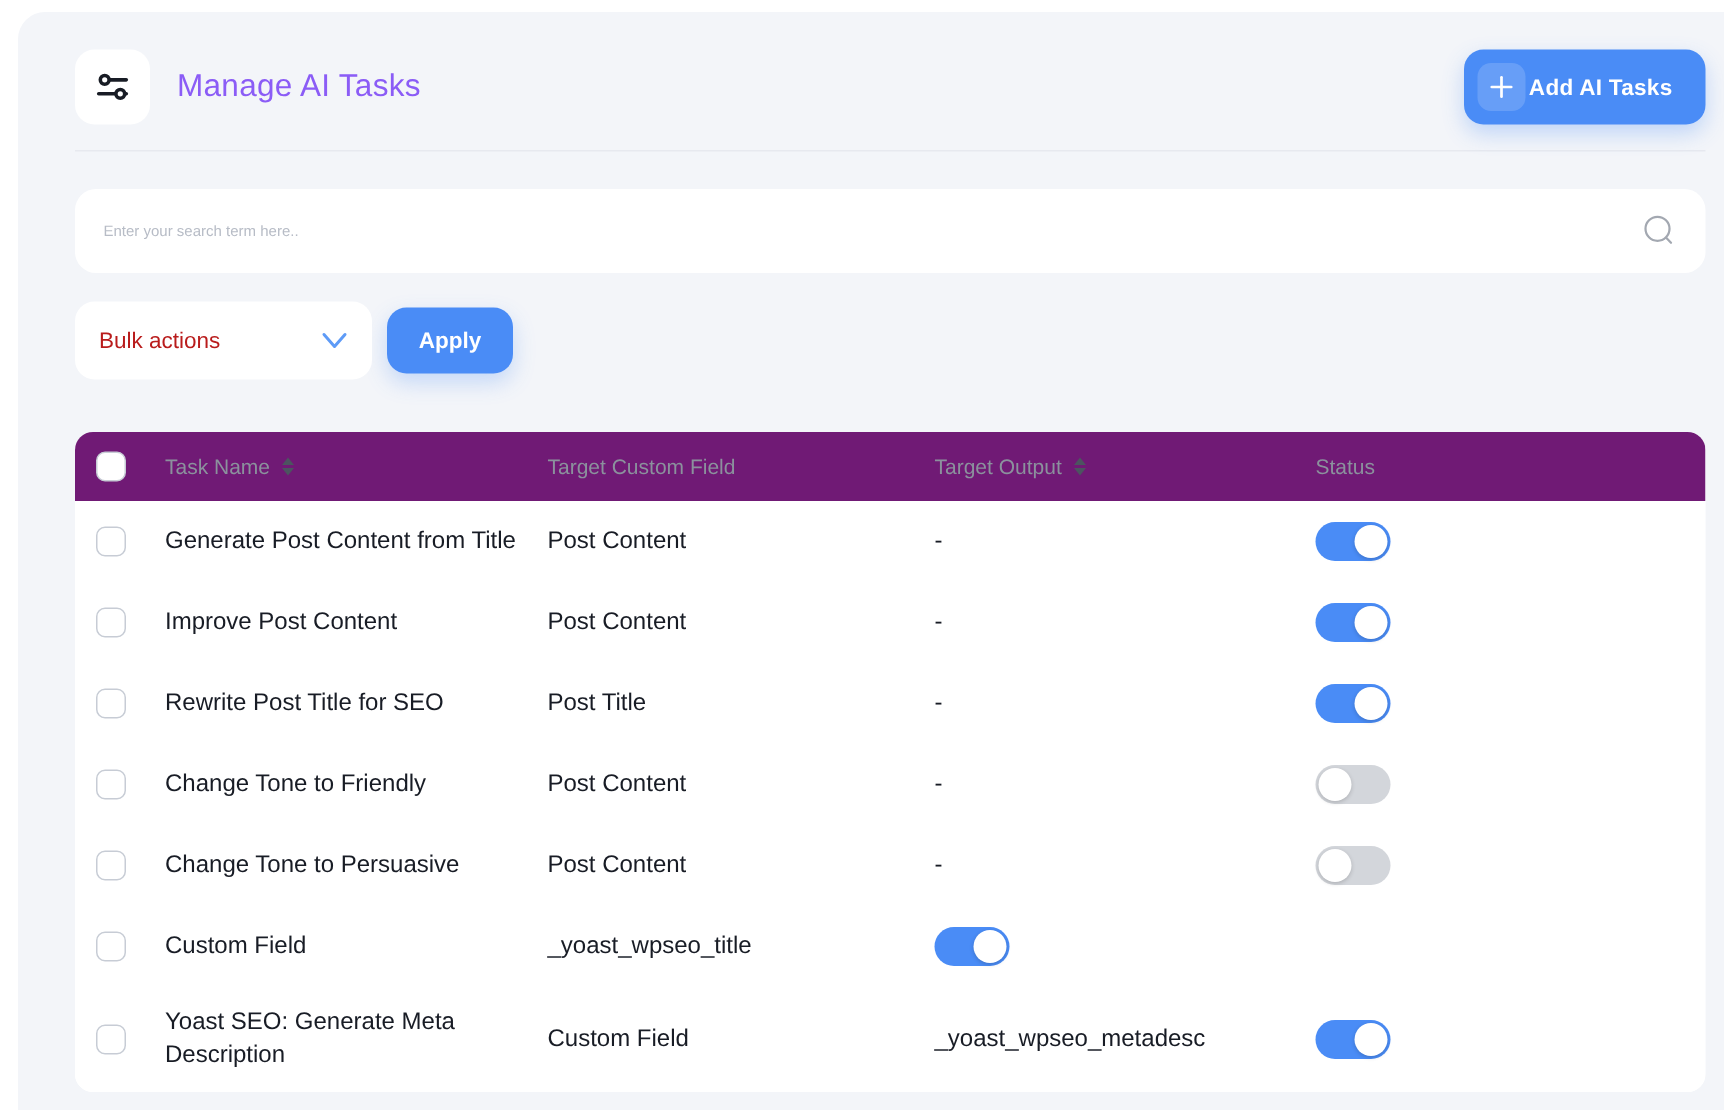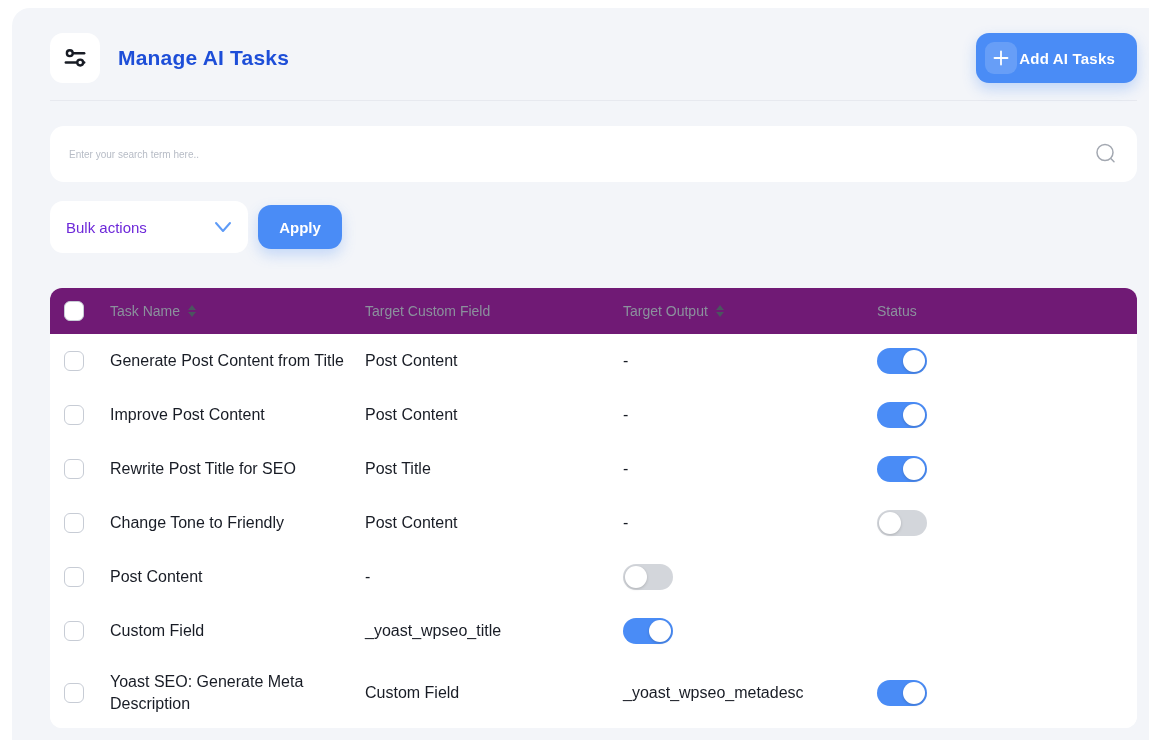--- a/index.html
+++ b/index.html
@@ -6,40 +6,40 @@
   html,body { width:1149px; height:740px; overflow:hidden; background:#ffffff;
     font-family:"Liberation Sans","DejaVu Sans",sans-serif; }
   .shell { position:absolute; left:12px; top:8px; right:-10px; bottom:-10px;
     background:#f3f5f9; border-radius:18px 0 0 0; padding:25px 22px 0 38px; }
 
   
   .hdr { display:flex; align-items:center; justify-content:space-between; }
   .hdr-left { display:flex; align-items:center; }
   .icon-chip { width:50px; height:50px; background:#ffffff; border-radius:13px;
     display:flex; align-items:center; justify-content:center; }
-  .page-title { font-size:21px; font-weight:700; color:#1d4ed8; margin-left:18px; letter-spacing:.2px; }
+  .page-title { font-size:21px; font-weight:400; color:#8b5cf6; margin-left:18px; letter-spacing:.2px; }
   .add-btn { display:flex; align-items:center; gap:2px; background:#4a8cf6; border:none; cursor:pointer;
     color:#fff; font-family:inherit; font-size:15px; font-weight:700; letter-spacing:.2px;
     height:50px; padding:0 22px 0 9px; border-radius:13px; box-shadow:0 6px 14px rgba(74,140,246,.30); }
   .plus-chip { width:32px; height:32px; border-radius:9px; background:rgba(255,255,255,.16);
     display:flex; align-items:center; justify-content:center; }
   .divider { border-bottom:1px solid #e7e9ef; margin:17px 0 0 0; }
 
   
   .search-wrap { position:relative; margin-top:25px; }
   .search-input { width:100%; height:56px; background:#fff; border:none; outline:none; border-radius:14px;
     padding:0 54px 0 19px; font-family:inherit; font-size:10px; color:#30353f; }
   .search-input::placeholder { color:#b7bcc6; }
   .search-icon { position:absolute; right:18px; top:15px; }
 
   
   .bulk-row { display:flex; align-items:center; margin-top:19px; }
   .bulk-select { position:relative; width:198px; height:52px; background:#fff; border-radius:13px;
     display:flex; align-items:center; padding:0 16px; cursor:pointer; }
-  .bulk-select-label { font-size:15px; color:#6d28d9; }
+  .bulk-select-label { font-size:15px; color:#b91c1c; }
   .bulk-chevron { position:absolute; right:14px; top:16px; }
   .apply-btn { margin-left:10px; width:84px; height:44px; border:none; border-radius:13px; cursor:pointer;
     background:#4a8cf6; color:#fff; font-family:inherit; font-size:15px; font-weight:700;
     box-shadow:0 6px 14px rgba(74,140,246,.28); }
 
   
   .table-card { margin-top:35px; background:#fff; border-radius:12px; overflow:hidden; }
   .t-head { display:grid; grid-template-columns:46px 255px 258px 254px 1fr; align-items:center;
     height:46px; padding:0 20px 0 14px; background:#701a75; }
   .t-head .th { font-size:14px; color:#8b919d; display:flex; align-items:center; }
@@ -176,20 +176,21 @@
       <span class="cell">Change Tone to Friendly</span>
       <span class="cell">Post Content</span>
       <span class="cell">-</span>
       <span class="toggle off">
           <span class="knob"></span>
         </span>
     </div>
 
     <div class="t-row">
       <span class="checkbox"></span>
+      <span class="cell">Change Tone to Persuasive</span>
       <span class="cell">Post Content</span>
       <span class="cell">-</span>
       <span class="toggle off">
           <span class="knob"></span>
         </span>
     </div>
 
     <div class="t-row">
       <span class="checkbox"></span>
       <span class="cell">Custom Field</span>

